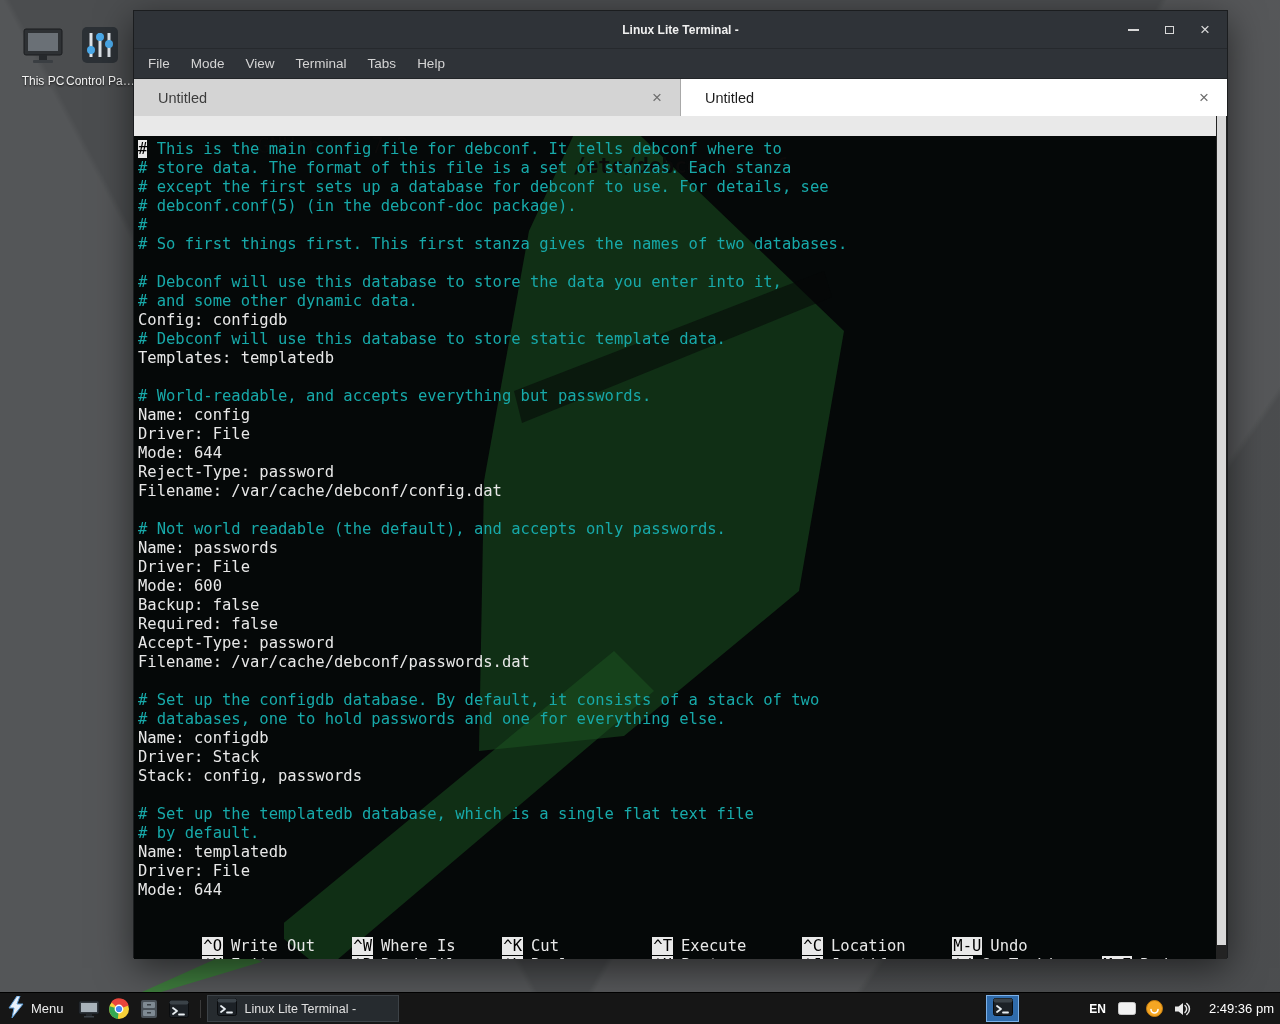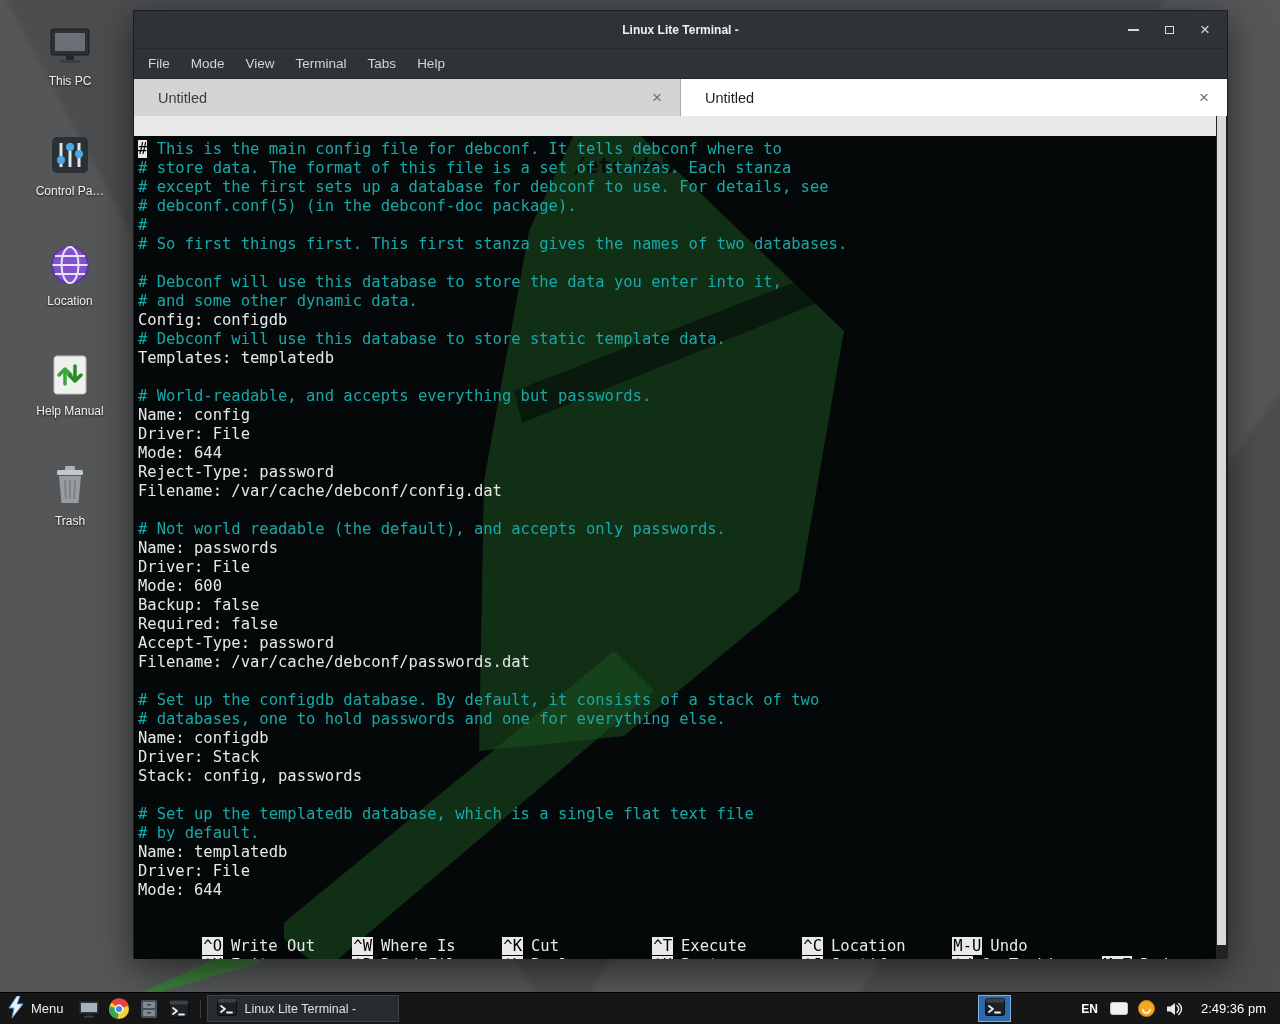--- a/index.html
+++ b/index.html
@@ -4,21 +4,21 @@
 <style>
   *{box-sizing:border-box;margin:0;padding:0}
   html,body{width:1280px;height:1024px;overflow:hidden;font-family:"Liberation Sans","DejaVu Sans",sans-serif}
   #desktop{position:absolute;inset:0;width:1280px;height:1024px;background:#4b4d4f;overflow:hidden}
   .facet{position:absolute;inset:0;pointer-events:none}
   .facet-a{background:linear-gradient(62deg,rgba(255,255,255,.05) 0 30%,transparent 30.4%)}
   .facet-b{background:linear-gradient(-55deg,rgba(0,0,0,.14) 0 22%,transparent 22.4%)}
   .facet-c{background:linear-gradient(120deg,transparent 62%,rgba(255,255,255,.06) 62.4%)}
   .wall-green{position:absolute;left:142px;top:950px;width:120px;height:42px;background:#3d7a3c;clip-path:polygon(0 100%,78% 0,100% 28%,16% 100%)}
   
-  #desktop-icons{position:absolute;left:20px;top:16px;width:100px;display:flex;flex-direction:column}
+  #desktop-icons{position:absolute;left:20px;top:16px;width:100px;display:flex;flex-direction:row}
   .dicon{height:110px;display:flex;flex-direction:column;align-items:center;cursor:default}
   .dicon-img{width:46px;height:46px;display:block;margin-top:6px}
   .dicon-label{margin-top:6px;font-size:12px;color:#f2f2f2;text-shadow:0 1px 2px rgba(0,0,0,.8);white-space:nowrap}
   
   #window{position:absolute;left:133px;top:10px;width:1095px;height:948px;box-shadow:0 10px 34px rgba(0,0,0,.55);border:1px solid #1b1d1f;background:#2f3338}
   .titlebar{height:38px;background:#2f3338;position:relative;display:flex;align-items:center;border-bottom:1px solid #26292d}
   .win-title{position:absolute;left:0;right:0;text-align:center;color:#f0f0f0;font-size:12px;font-weight:700}
   .win-btns{position:absolute;right:14px;top:0;height:100%;display:flex;align-items:center;gap:20px;z-index:2}
   .wbtn{width:16px;height:16px;display:flex;align-items:center;justify-content:center;color:#d8d8d8;cursor:pointer}
   .min-glyph{display:block;width:11px;height:2px;background:#d8d8d8}
@@ -48,21 +48,21 @@
   .sclab{color:#e8e8e8;margin-left:8px}
   .scrollbar{position:absolute;right:0;top:0;bottom:0;width:11px;background:#232323;z-index:3;cursor:pointer}
   .scroll-thumb{position:absolute;left:1px;right:1px;top:0;height:calc(100% - 14px);background:#d9d9d9}
   
   #taskbar{position:absolute;left:0;bottom:0;width:1280px;height:32px;background:#161616;border-top:1px solid #000;display:flex;align-items:center;z-index:10}
   .menu-btn{display:flex;align-items:center;gap:7px;height:100%;padding:0 10px 0 8px;color:#ececec;font-size:13px;cursor:pointer}
   #launchers{display:flex;align-items:center;height:100%}
   .launcher{width:30px;height:100%;display:flex;align-items:center;justify-content:center;cursor:pointer}
   .tb-sep{width:1px;height:18px;background:#3a3a3a;margin:0 6px}
   .task-btn{display:flex;align-items:center;gap:7px;height:27px;width:192px;padding:0 8px;background:#262b2f;border:1px solid #3c4247;color:#e0e0e0;font-size:12.5px;cursor:pointer;white-space:nowrap;overflow:hidden}
-  .tray{margin-left:auto;display:flex;align-items:center;gap:12px;padding-right:8px;height:100%}
+  .tray{margin-left:auto;display:flex;align-items:center;gap:12px;height:100%}
   .tray-highlight{width:33px;height:27px;background:#2f6bab;border:1px solid #7db1e8;display:flex;align-items:center;justify-content:center;margin-right:58px;cursor:pointer}
   .tray-lang{color:#fff;font-size:12px;font-weight:700;cursor:pointer}
   .tray-icon{display:flex;align-items:center;justify-content:center;cursor:pointer}
   .tray-clock{color:#fff;font-size:13px;padding:0 6px;cursor:pointer;white-space:nowrap}
 </style>
 </head>
 <body>
 
 <div id="desktop">
   <div class="facet facet-a"></div>

